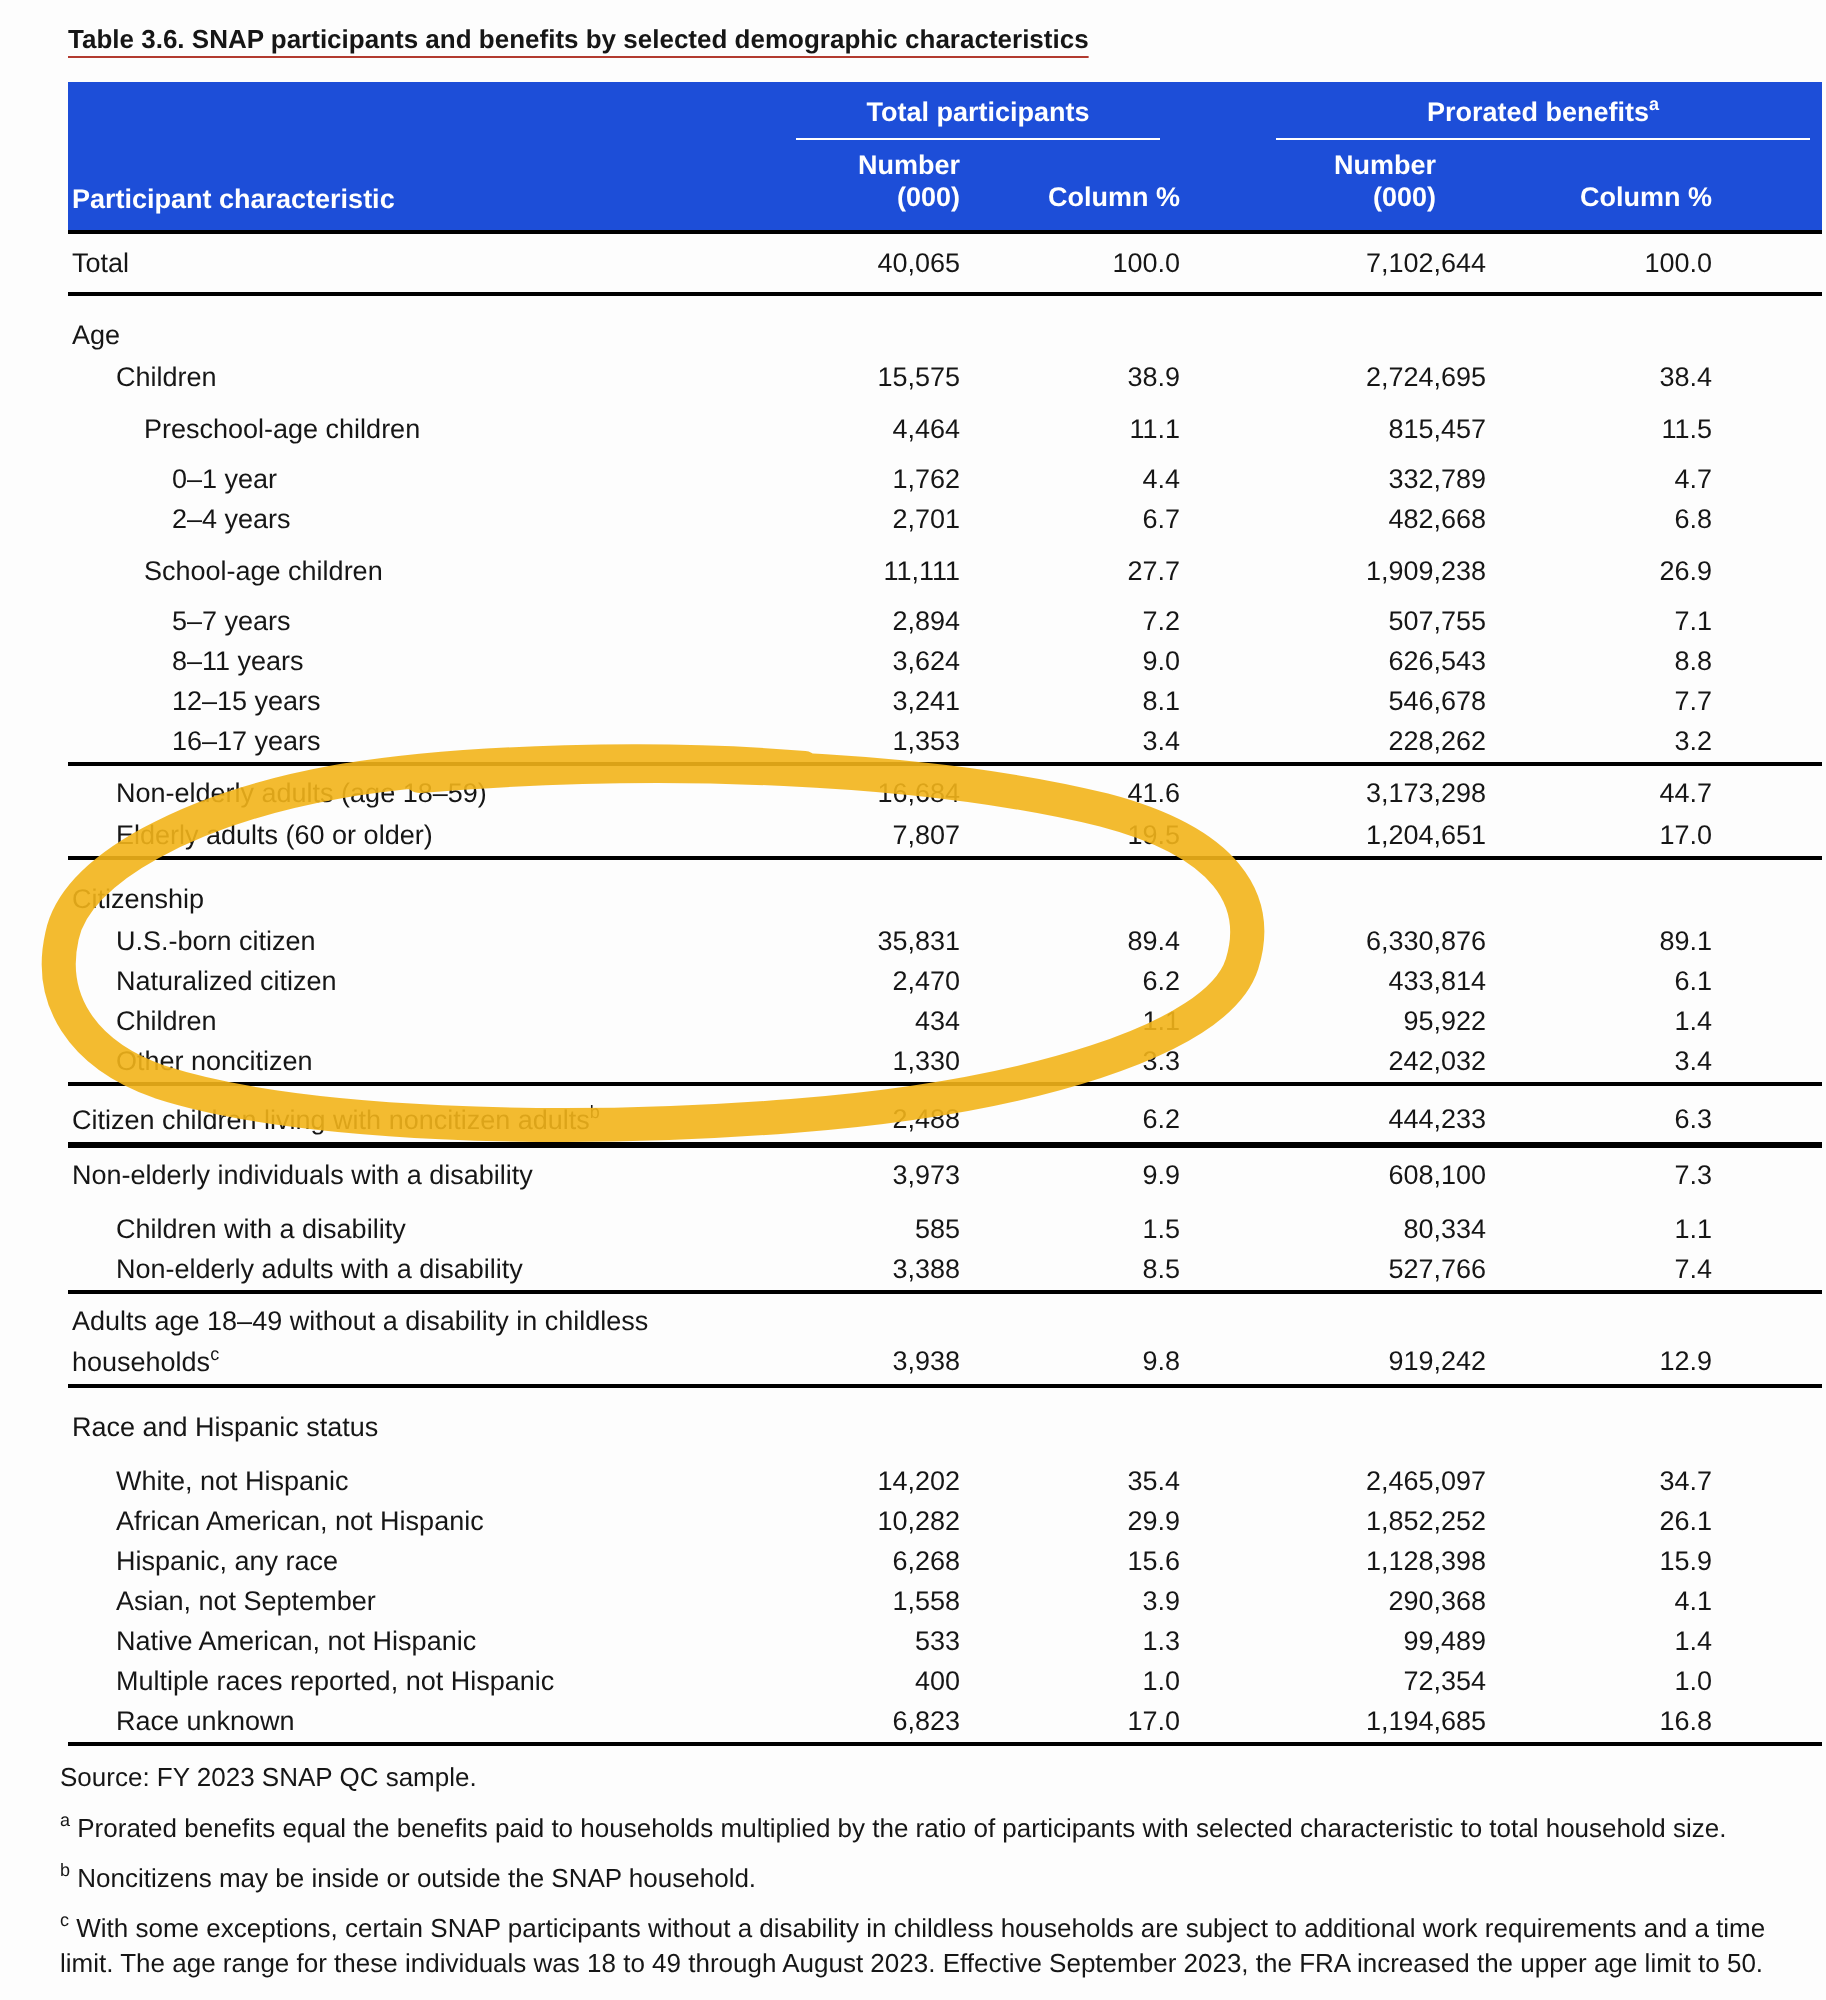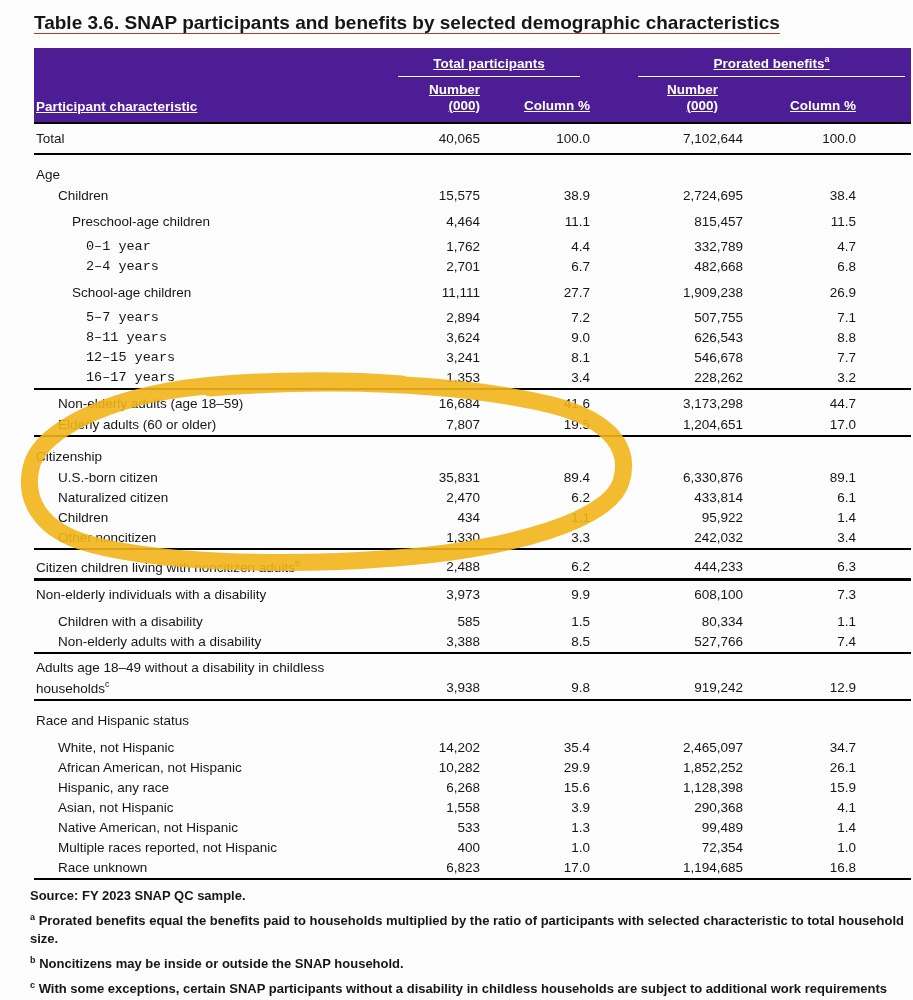--- a/index.html
+++ b/index.html
@@ -8,33 +8,33 @@
     width: 913px; height: 1000px;
     background: #fdfdfd;
     color: #161616;
     font-family: "Liberation Sans", "DejaVu Sans", sans-serif;
     position: relative;
     overflow: hidden;
   }
   .page { position: absolute; inset: 0; padding: 10px 2px 0 30px; }
 
   .title {
-    font-size: 19px; font-weight: bold;
+    font-size: 13px; font-weight: bold;
     margin: 2px 0 14px 4px;
     width: fit-content;
     text-decoration: underline;
     text-decoration-color: #b23b30;
     text-decoration-thickness: 1px;
     text-underline-offset: 4px;
   }
 
   table.snap-table { border-collapse: collapse; table-layout: fixed; width: 877px; margin-left: 4px; }
 
   
-  thead th { background: #4c1d95; color: #fff; font-weight: bold; font-size: 13.5px; text-decoration: underline; }
+  thead th { background: #1d4ed8; color: #fff; font-weight: bold; font-size: 13.5px; }
   th.char { text-align: left; vertical-align: bottom; padding: 15px 0 8px 2px; }
   th.group { padding: 6px 0 0; vertical-align: top; }
   th.group .ginner {
     display: block; text-align: center;
     padding-bottom: 5px; margin: 0 10px;
     border-bottom: 1.5px solid #fff;
   }
   th.group.g2 .ginner { margin: 0 6px 0 48px; }
   th.group sup { font-size: 9px; }
   th.sub {
@@ -49,33 +49,33 @@
   
   tbody td {
     font-size: 13.5px; line-height: 17px;
     vertical-align: bottom; padding: 1.5px 0;
   }
   td.c-num1, td.c-pct1, td.c-num2, td.c-pct2 { text-align: right; }
   td.c-pct2 { padding-right: 55px; }
   td.c-label { padding-left: 2px; }
   td.ind-1 { padding-left: 24px; }
   td.ind-2 { padding-left: 38px; }
-  td.ind-3 { padding-left: 52px; font-family: Liberation Mono, monospace; }
+  td.ind-3 { padding-left: 52px; }
 
   tr.section-row td { padding: 11px 0 3px 2px; }
   tr.row-total td { padding-top: 6px; padding-bottom: 6px; }
   tr.gap td { padding-top: 7px; }
   tr.pad-sm td { padding-top: 5px; padding-bottom: 3px; }
   tr.rule-thin td { border-top: 2px solid #000; }
   tr.rule-thick td { border-top: 3px solid #000; }
   tr.rule-below td { border-bottom: 2.5px solid #000; }
 
   
   .footnotes { margin: 7px 0 0 0; width: 879px; }
-  .footnote { font-size: 13px; line-height: 18px; margin-bottom: 3px; font-weight: bold; }
+  .footnote { font-size: 13px; line-height: 18px; margin-bottom: 3px; }
   .footnote sup { font-size: 9px; }
 
   
   svg.marker { position: absolute; left: 0; top: 0; pointer-events: none; z-index: 5; }
 </style>
 </head>
 <body>
 
 <div class="page">
 
@@ -280,21 +280,21 @@
           <td class="c-pct2">26.1</td>
         </tr>
         <tr class=" data-row">
           <td class="c-label ind-1"><span>Hispanic, any race</span></td>
           <td class="c-num1">6,268</td>
           <td class="c-pct1">15.6</td>
           <td class="c-num2">1,128,398</td>
           <td class="c-pct2">15.9</td>
         </tr>
         <tr class=" data-row">
-          <td class="c-label ind-1"><span>Asian, not Hispanic</span></td>
+          <td class="c-label ind-1"><span>Asian, not September</span></td>
           <td class="c-num1">1,558</td>
           <td class="c-pct1">3.9</td>
           <td class="c-num2">290,368</td>
           <td class="c-pct2">4.1</td>
         </tr>
         <tr class=" data-row">
           <td class="c-label ind-1"><span>Native American, not Hispanic</span></td>
           <td class="c-num1">533</td>
           <td class="c-pct1">1.3</td>
           <td class="c-num2">99,489</td>

